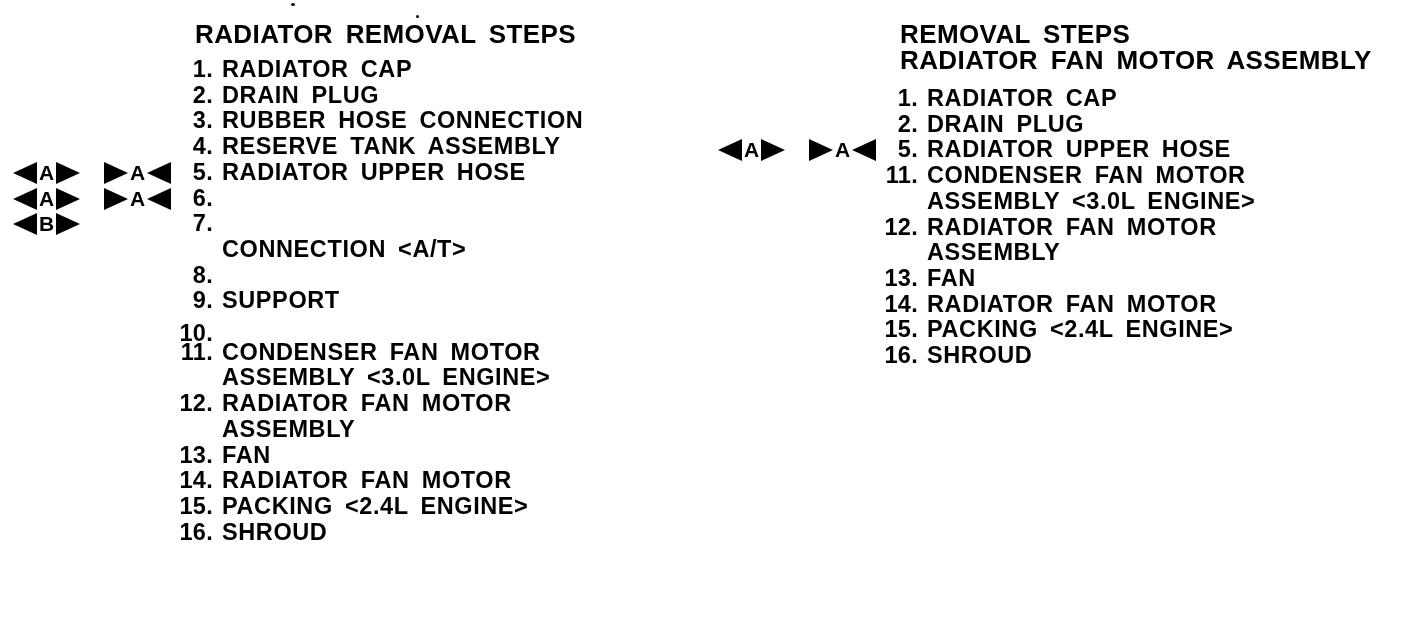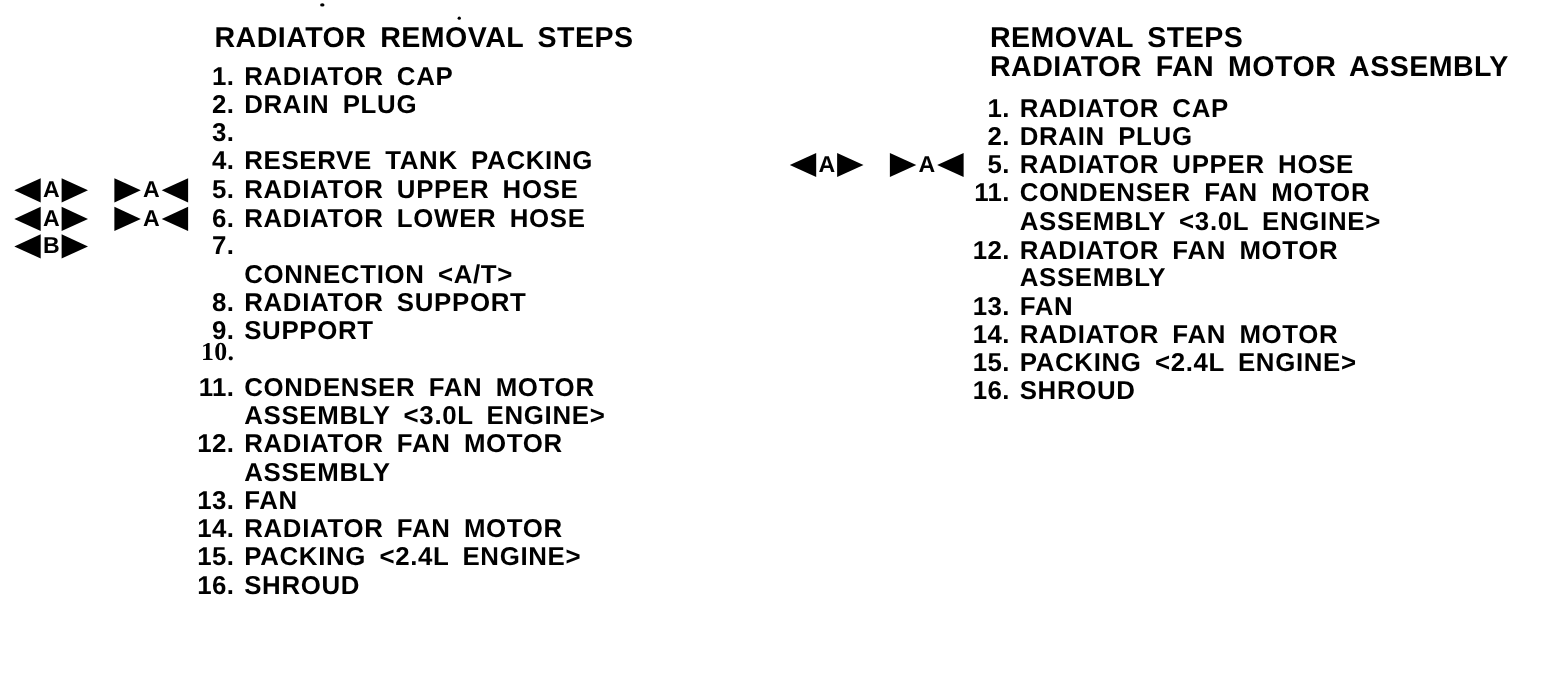--- a/index.html
+++ b/index.html
@@ -82,24 +82,25 @@
         <div class="row" style="top: 0px;">
           <span class="num">1.</span>
           <span class="txt">RADIATOR CAP</span>
         </div>
         <div class="row" style="top: 25.7px;">
           <span class="num">2.</span>
           <span class="txt">DRAIN PLUG</span>
         </div>
         <div class="row" style="top: 51.4px;">
           <span class="num">3.</span>
+          <span class="txt">RUBBER HOSE CONNECTION</span>
         </div>
         <div class="row" style="top: 77.1px;">
           <span class="num">4.</span>
-          <span class="txt">RESERVE TANK PACKING</span>
+          <span class="txt">RESERVE TANK ASSEMBLY</span>
         </div>
         <div class="row" style="top: 102.8px;">
           <span class="marker pos0">
             <span class="tri tri-left"></span>
             <span class="marker-letter">A</span>
             <span class="tri tri-right"></span>
           </span>
           <span class="marker pos1">
             <span class="tri tri-right"></span>
             <span class="marker-letter">A</span>
@@ -113,42 +114,40 @@
             <span class="tri tri-left"></span>
             <span class="marker-letter">A</span>
             <span class="tri tri-right"></span>
           </span>
           <span class="marker pos1">
             <span class="tri tri-right"></span>
             <span class="marker-letter">A</span>
             <span class="tri tri-left"></span>
           </span>
           <span class="num">6.</span>
-          <span class="txt">RADIATOR LOWER HOSE</span>
         </div>
         <div class="row" style="top: 154.2px;">
           <span class="marker pos0">
             <span class="tri tri-left"></span>
             <span class="marker-letter">B</span>
             <span class="tri tri-right"></span>
           </span>
           <span class="num">7.</span>
         </div>
         <div class="row" style="top: 179.9px;">
           <span class="txt">CONNECTION &lt;A/T&gt;</span>
         </div>
         <div class="row" style="top: 205.6px;">
           <span class="num">8.</span>
-          <span class="txt">RADIATOR SUPPORT</span>
         </div>
         <div class="row" style="top: 231.3px;">
           <span class="num">9.</span>
           <span class="txt">SUPPORT</span>
         </div>
-        <div class="row" style="top: 251px; font-family: Liberation Serif, serif;">
+        <div class="row" style="top: 264px;">
           <span class="num">10.</span>
         </div>
         <div class="row" style="top: 282.7px;">
           <span class="num">11.</span>
           <span class="txt">CONDENSER FAN MOTOR</span>
         </div>
         <div class="row" style="top: 308.4px;">
           <span class="txt">ASSEMBLY &lt;3.0L ENGINE&gt;</span>
         </div>
         <div class="row" style="top: 334.1px;">

